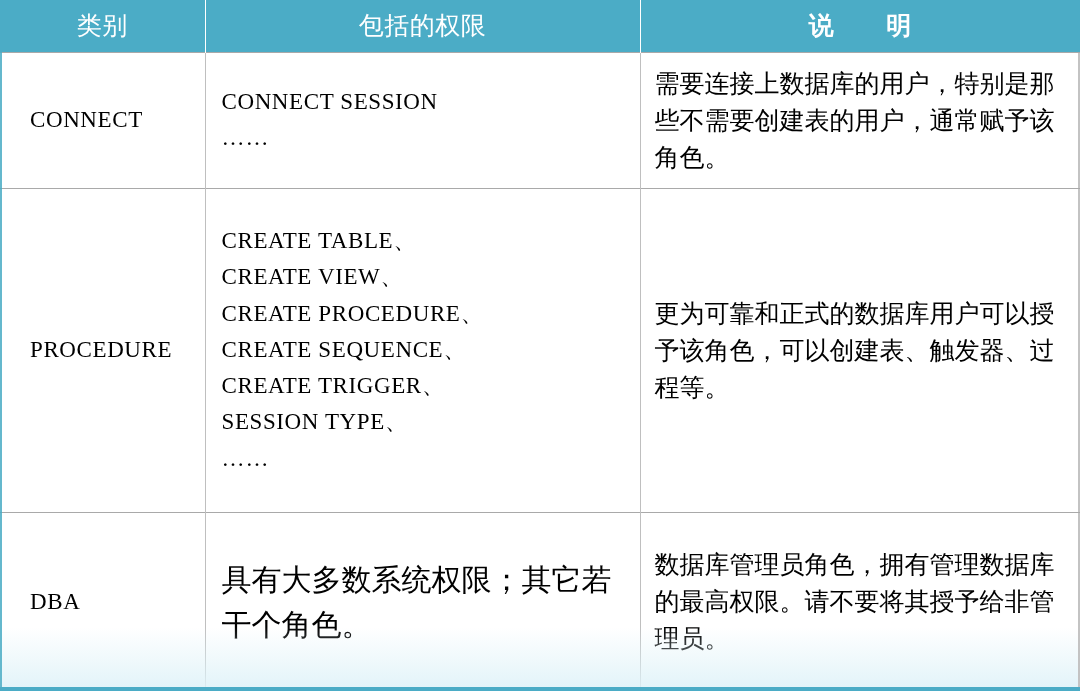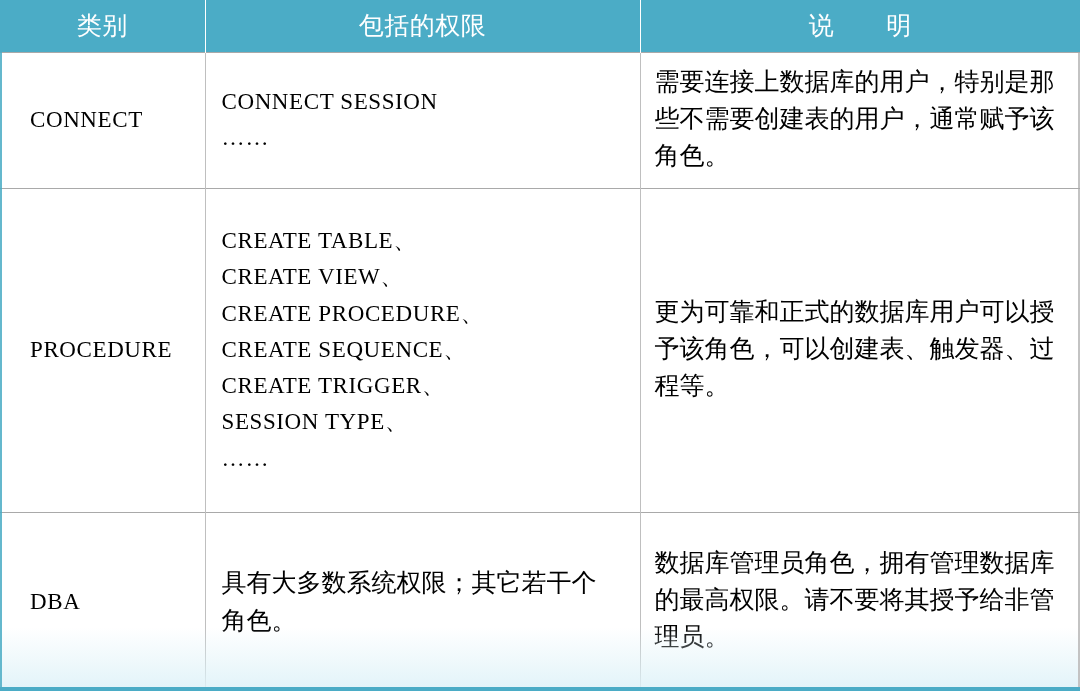--- a/index.html
+++ b/index.html
@@ -47,21 +47,21 @@
     line-height: 1.1;
     text-align: center;
     vertical-align: middle;
     padding: 0 6px;
     border: none;
     border-right: 1px solid #ffffff;
     font-family: "Liberation Serif", "DejaVu Serif", serif;
     letter-spacing: 0.5px;
     white-space: nowrap;
   }
-  th.hcell:last-child { border-right: none; }
+  th.hcell:last-child { border-right: none; font-weight: bold; }
   th.h-cat  { }
   th.h-priv { }
   th.h-desc { }
 
   
   .spaced-pair { display: inline-block; }
   .spaced-pair .gap { display: inline-block; width: 52px; }
 
   
   tbody td {
@@ -99,37 +99,37 @@
     text-align: left;
     padding-left: 16px;
     font-family: "Liberation Serif", "DejaVu Serif", serif;
   }
   td.priv .pline {
     display: block;
     letter-spacing: 0.6px;
     white-space: nowrap;
   }
   td.priv.cn {
-    font-size: 25px;
+    font-size: 30px;
     line-height: 1.5;
     letter-spacing: 0px;
   }
   td.priv.cn .cnblock {
     display: block;
     max-width: 390px;
   }
 
   
   td.desc {
     font-size: 25px;
     line-height: 1.48;
     text-align: left;
     padding-left: 14px;
     padding-right: 6px;
-    font-family: Liberation Mono, monospace;
+    font-family: Liberation Sans, sans-serif;
   }
   td.desc .dblock {
     display: block;
     max-width: 418px;
   }
 
   
   .cn-ellipsis {
     display: block;
     letter-spacing: 1px;

